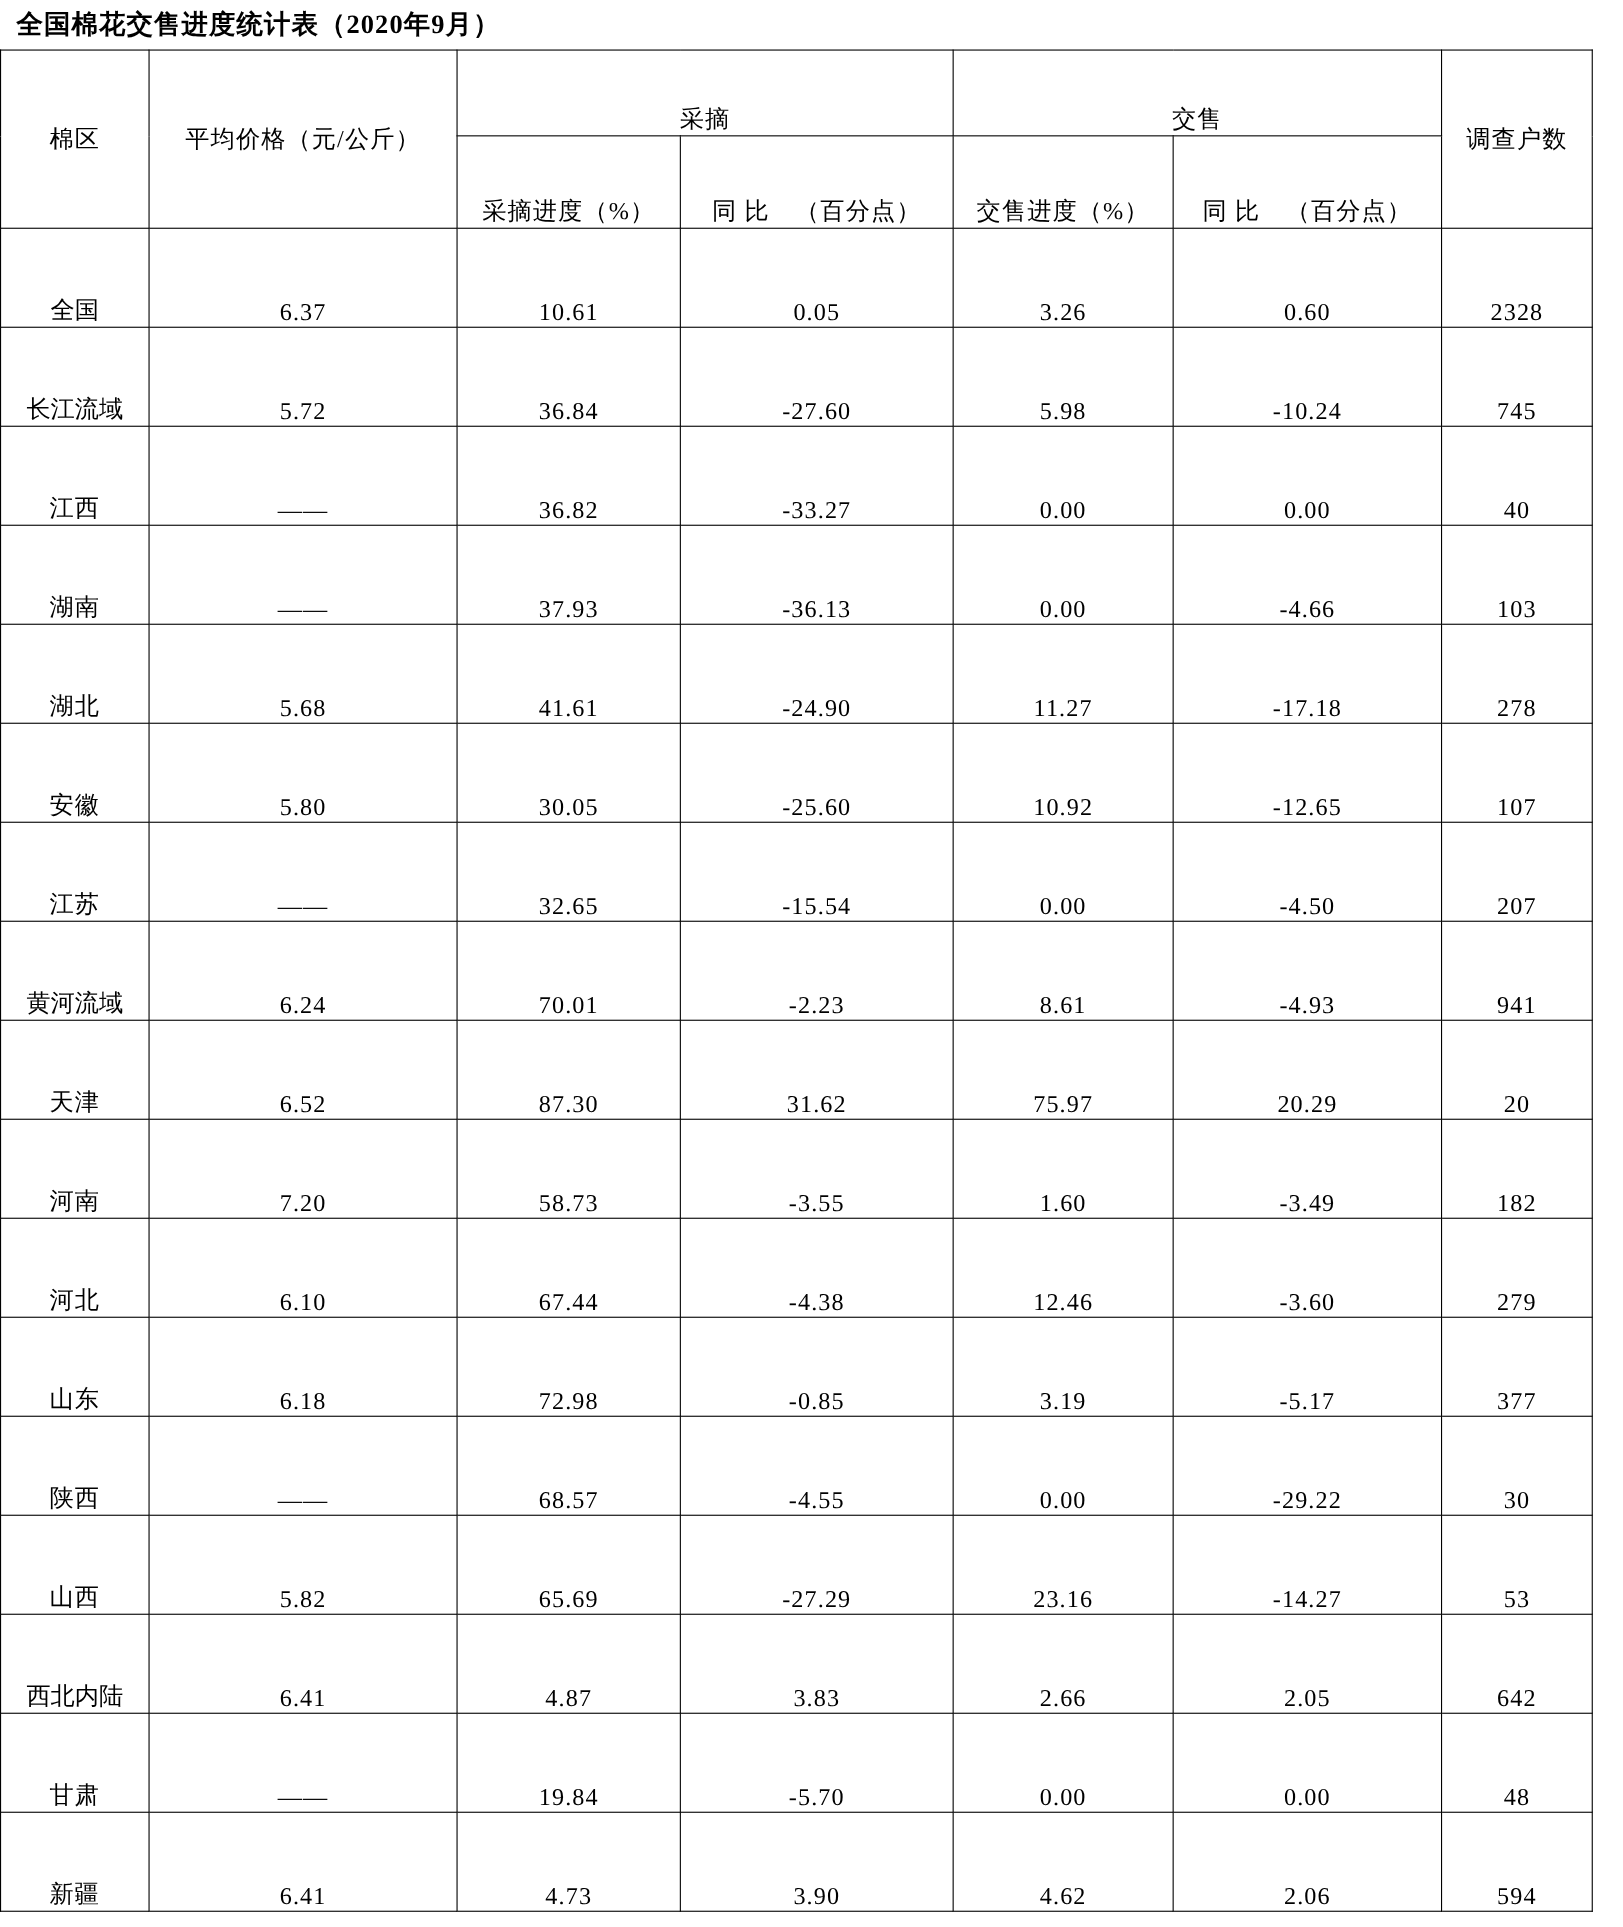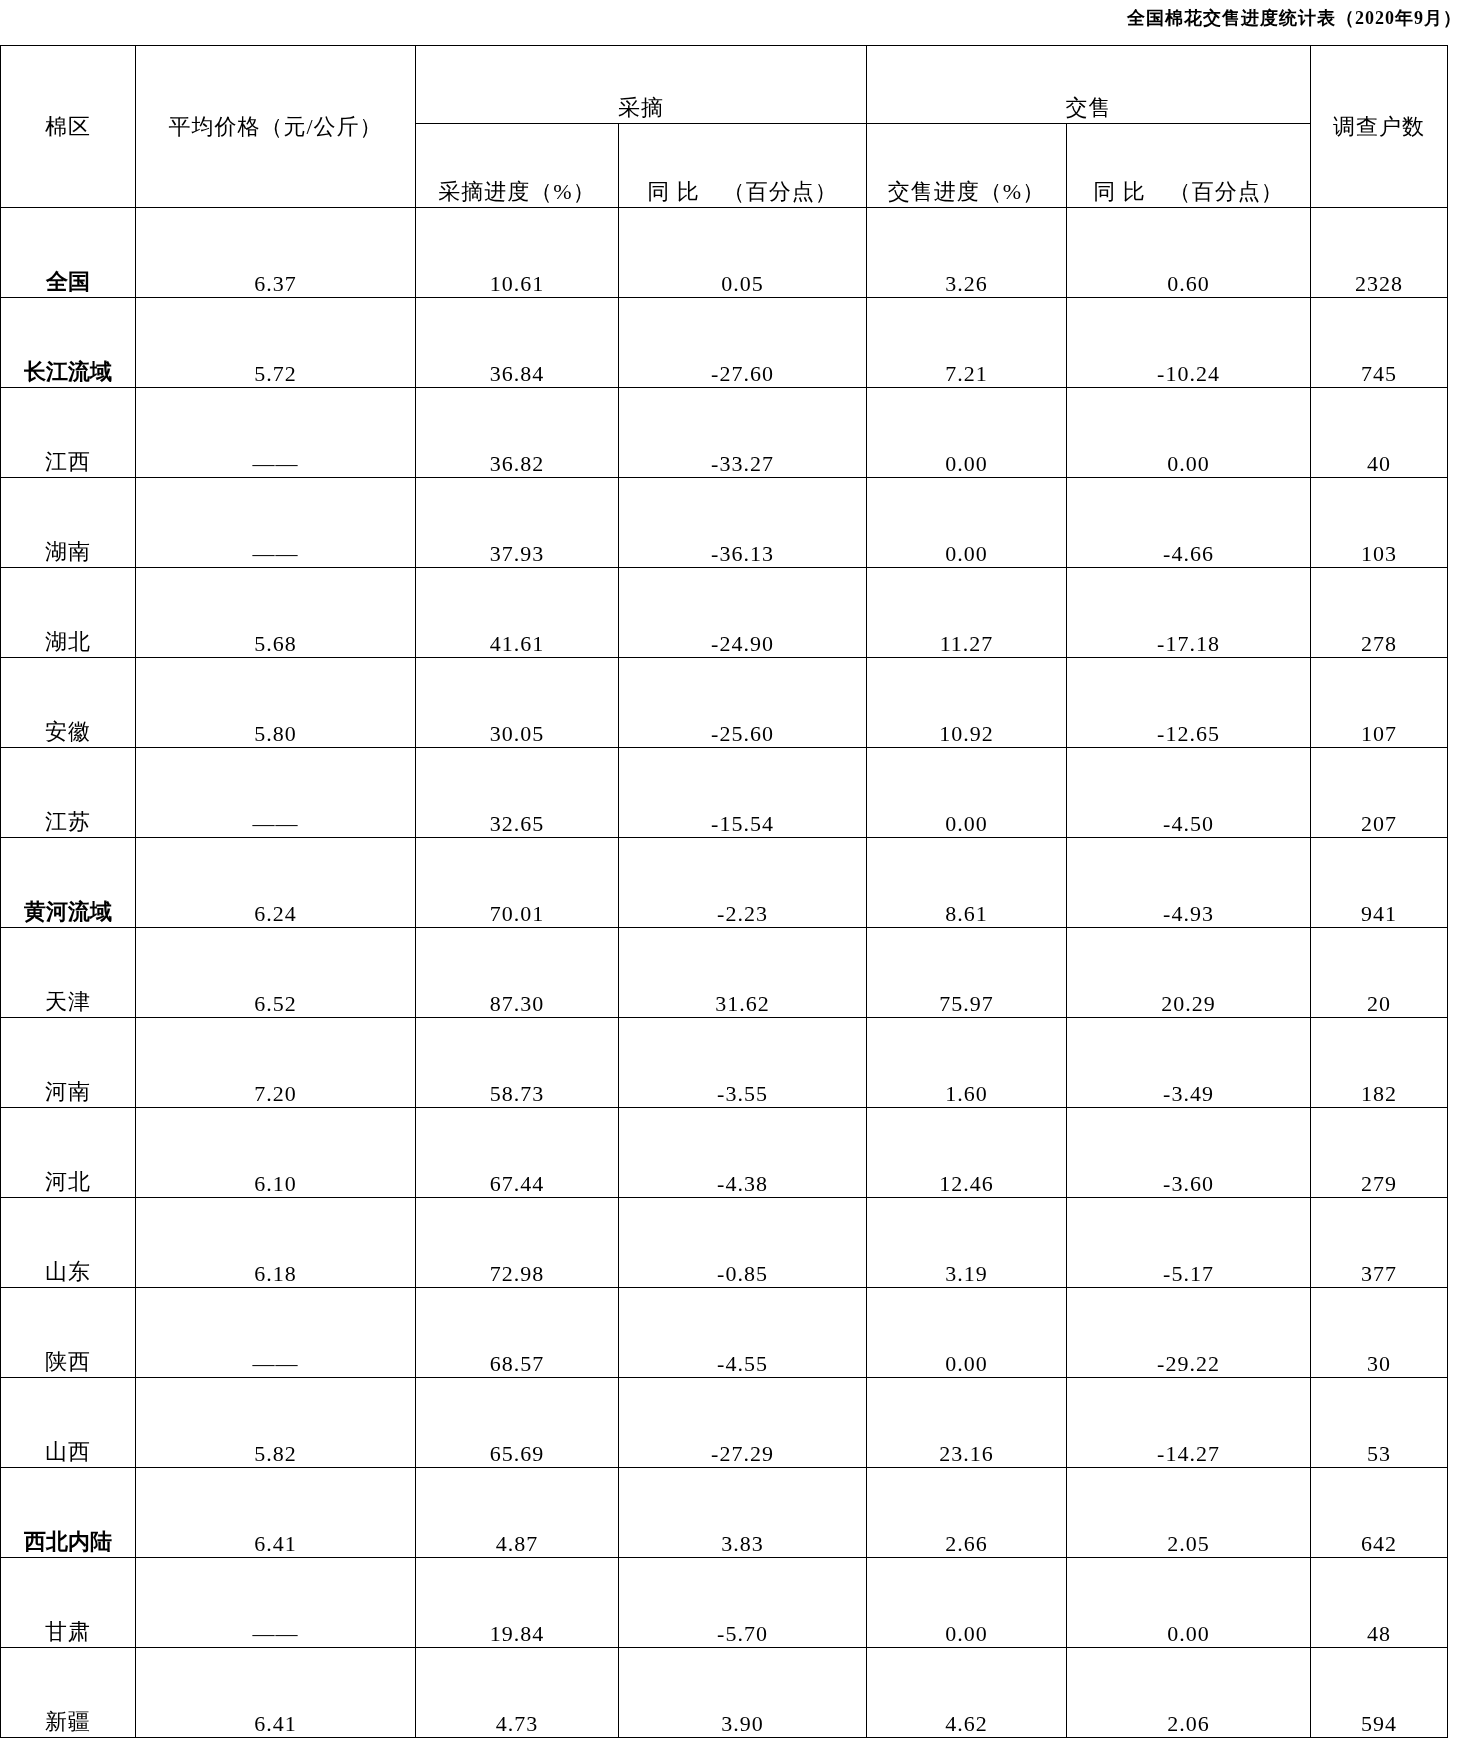--- a/index.html
+++ b/index.html
@@ -10,22 +10,22 @@
     height: 1752px;
     position: relative;
     font-family: "Liberation Serif", "DejaVu Serif", serif;
     color: #000000;
   }
   .page-title {
     position: absolute;
     left: 15px;
     top: 6px;
     width: 1447px;
-    text-align: right;
-    font-size: 18px;
+    text-align: left;
+    font-size: 24px;
     font-weight: bold;
     letter-spacing: 1px;
   }
   table.stats {
     position: absolute;
     left: 0;
     top: 45px;
     border-collapse: collapse;
     table-layout: fixed;
     width: 1447px;
@@ -46,21 +46,21 @@
   th.vmid { vertical-align: middle; }
   th.grp  { vertical-align: bottom; padding-bottom: 10px; margin-left: 30px; }
   th.sub  { vertical-align: bottom; padding-bottom: 16px; }
   
   tbody tr { height: 90px; }
   tbody td {
     border-top-width: 2px;
     vertical-align: bottom;
     padding-bottom: 24px;
   }
-  tbody td.bold { font-weight: bold; letter-spacing: 0; }
+  tbody td.bold { font-weight: normal; letter-spacing: 0; }
 </style>
 </head>
 <body>
 
 <div class="page-title">全国棉花交售进度统计表（2020年9月）</div>
 
 <table class="stats">
   <colgroup>
     <col style="width:135px">
     <col style="width:280px">
@@ -93,21 +93,21 @@
         <td>0.05</td>
         <td>3.26</td>
         <td>0.60</td>
         <td>2328</td>
       </tr>
       <tr>
         <td class="bold">长江流域</td>
         <td>5.72</td>
         <td>36.84</td>
         <td>-27.60</td>
-        <td>7.21</td>
+        <td>5.98</td>
         <td>-10.24</td>
         <td>745</td>
       </tr>
       <tr>
         <td>江西</td>
         <td>——</td>
         <td>36.82</td>
         <td>-33.27</td>
         <td>0.00</td>
         <td>0.00</td>

